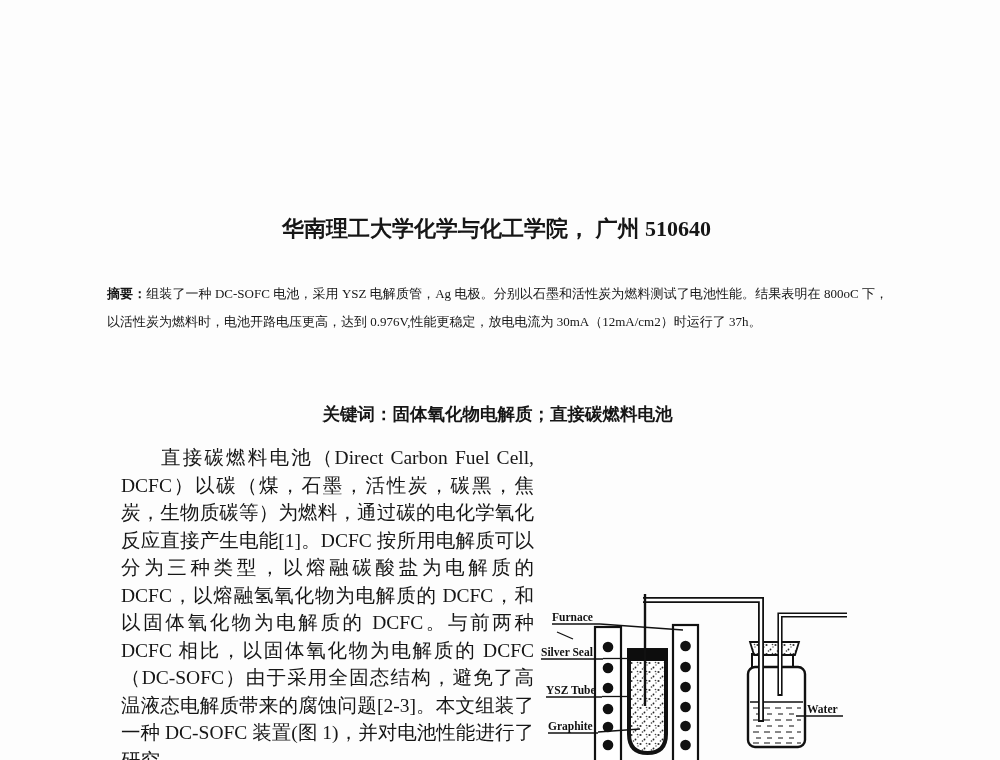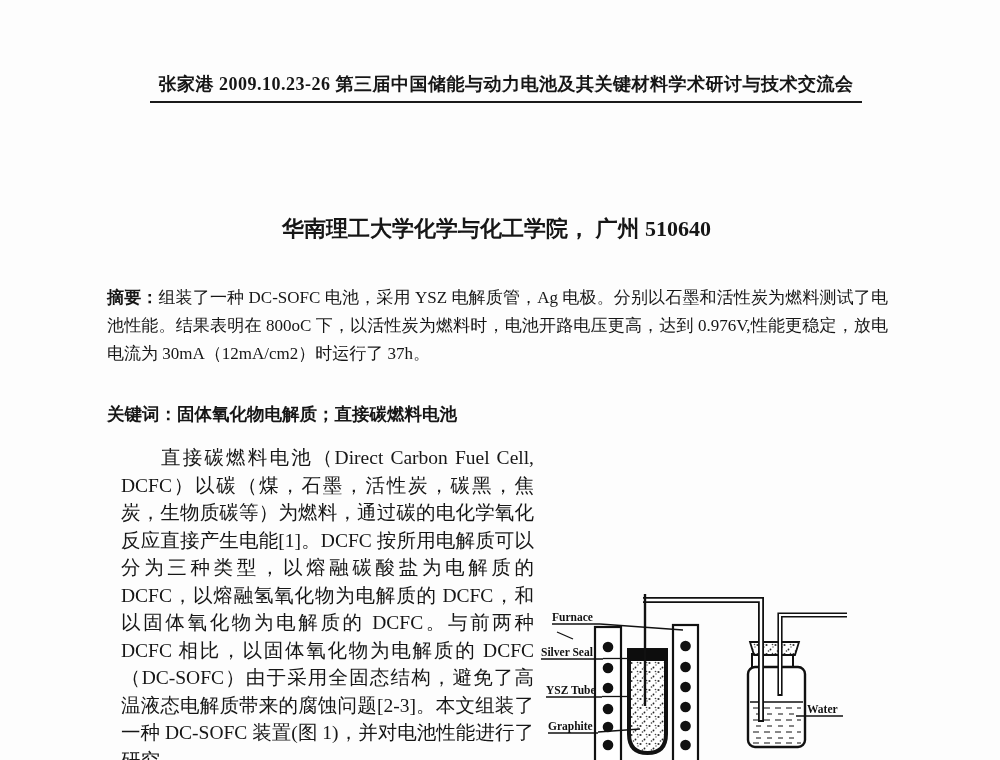--- a/index.html
+++ b/index.html
@@ -25,26 +25,26 @@
     font-size:18px;font-weight:bold;
   }
   .authors sup{font-size:11px;}
   .affiliation{
     position:absolute;left:105px;top:214px;width:783px;text-align:center;
     font-size:22px;font-weight:bold;
   }
   
   .abstract{
     position:absolute;left:107px;top:267px;width:781px;
-    font-size:17px;line-height:28px;text-align:justify;
+    font-size:13px;line-height:28px;text-align:justify;
   }
   .abstract b{font-weight:bold;}
   .keywords{
     position:absolute;left:107px;top:384px;width:781px;
-    font-size:17.5px;font-weight:bold;
+    font-size:17.5px;font-weight:bold;text-align:center;
   }
   
   .bodyflow{
     position:absolute;left:105px;top:428px;width:783px;
     font-size:19.5px;line-height:27.5px;text-align:justify;
   }
   .bodyflow p{margin:16px;text-indent:2.05em;}
   .fig-float{
     float:right;width:348px;height:292px;margin-top:152px;margin-left:6px;
   }
@@ -52,21 +52,20 @@
   svg text{
     font-family:"Liberation Serif","DejaVu Serif",serif;
     font-size:11.5px;font-weight:bold;fill:#111;
   }
 </style>
 </head>
 <body>
 
 <div class="page">
 
-  <div class="conf-header">张家港 2009.10.23-26 第三届中国储能与动力电池及其关键材料学术研讨与技术交流会</div>
 
 
 
   <div class="affiliation">华南理工大学化学与化工学院， 广州 510640</div>
 
   <p class="abstract"><b>摘要：</b><span>组装了一种 DC-SOFC 电池，采用 YSZ 电解质管，Ag 电极。分别以石墨和活性炭为燃料测试了电池性能。结果表明在 800oC 下，以活性炭为燃料时，电池开路电压更高，达到 0.976V,性能更稳定，放电电流为 30mA（12mA/cm2）时运行了 37h。</span></p>
 
   <p class="keywords"><b>关键词：</b><span>固体氧化物电解质；直接碳燃料电池</span></p>
 
   <div class="bodyflow">

